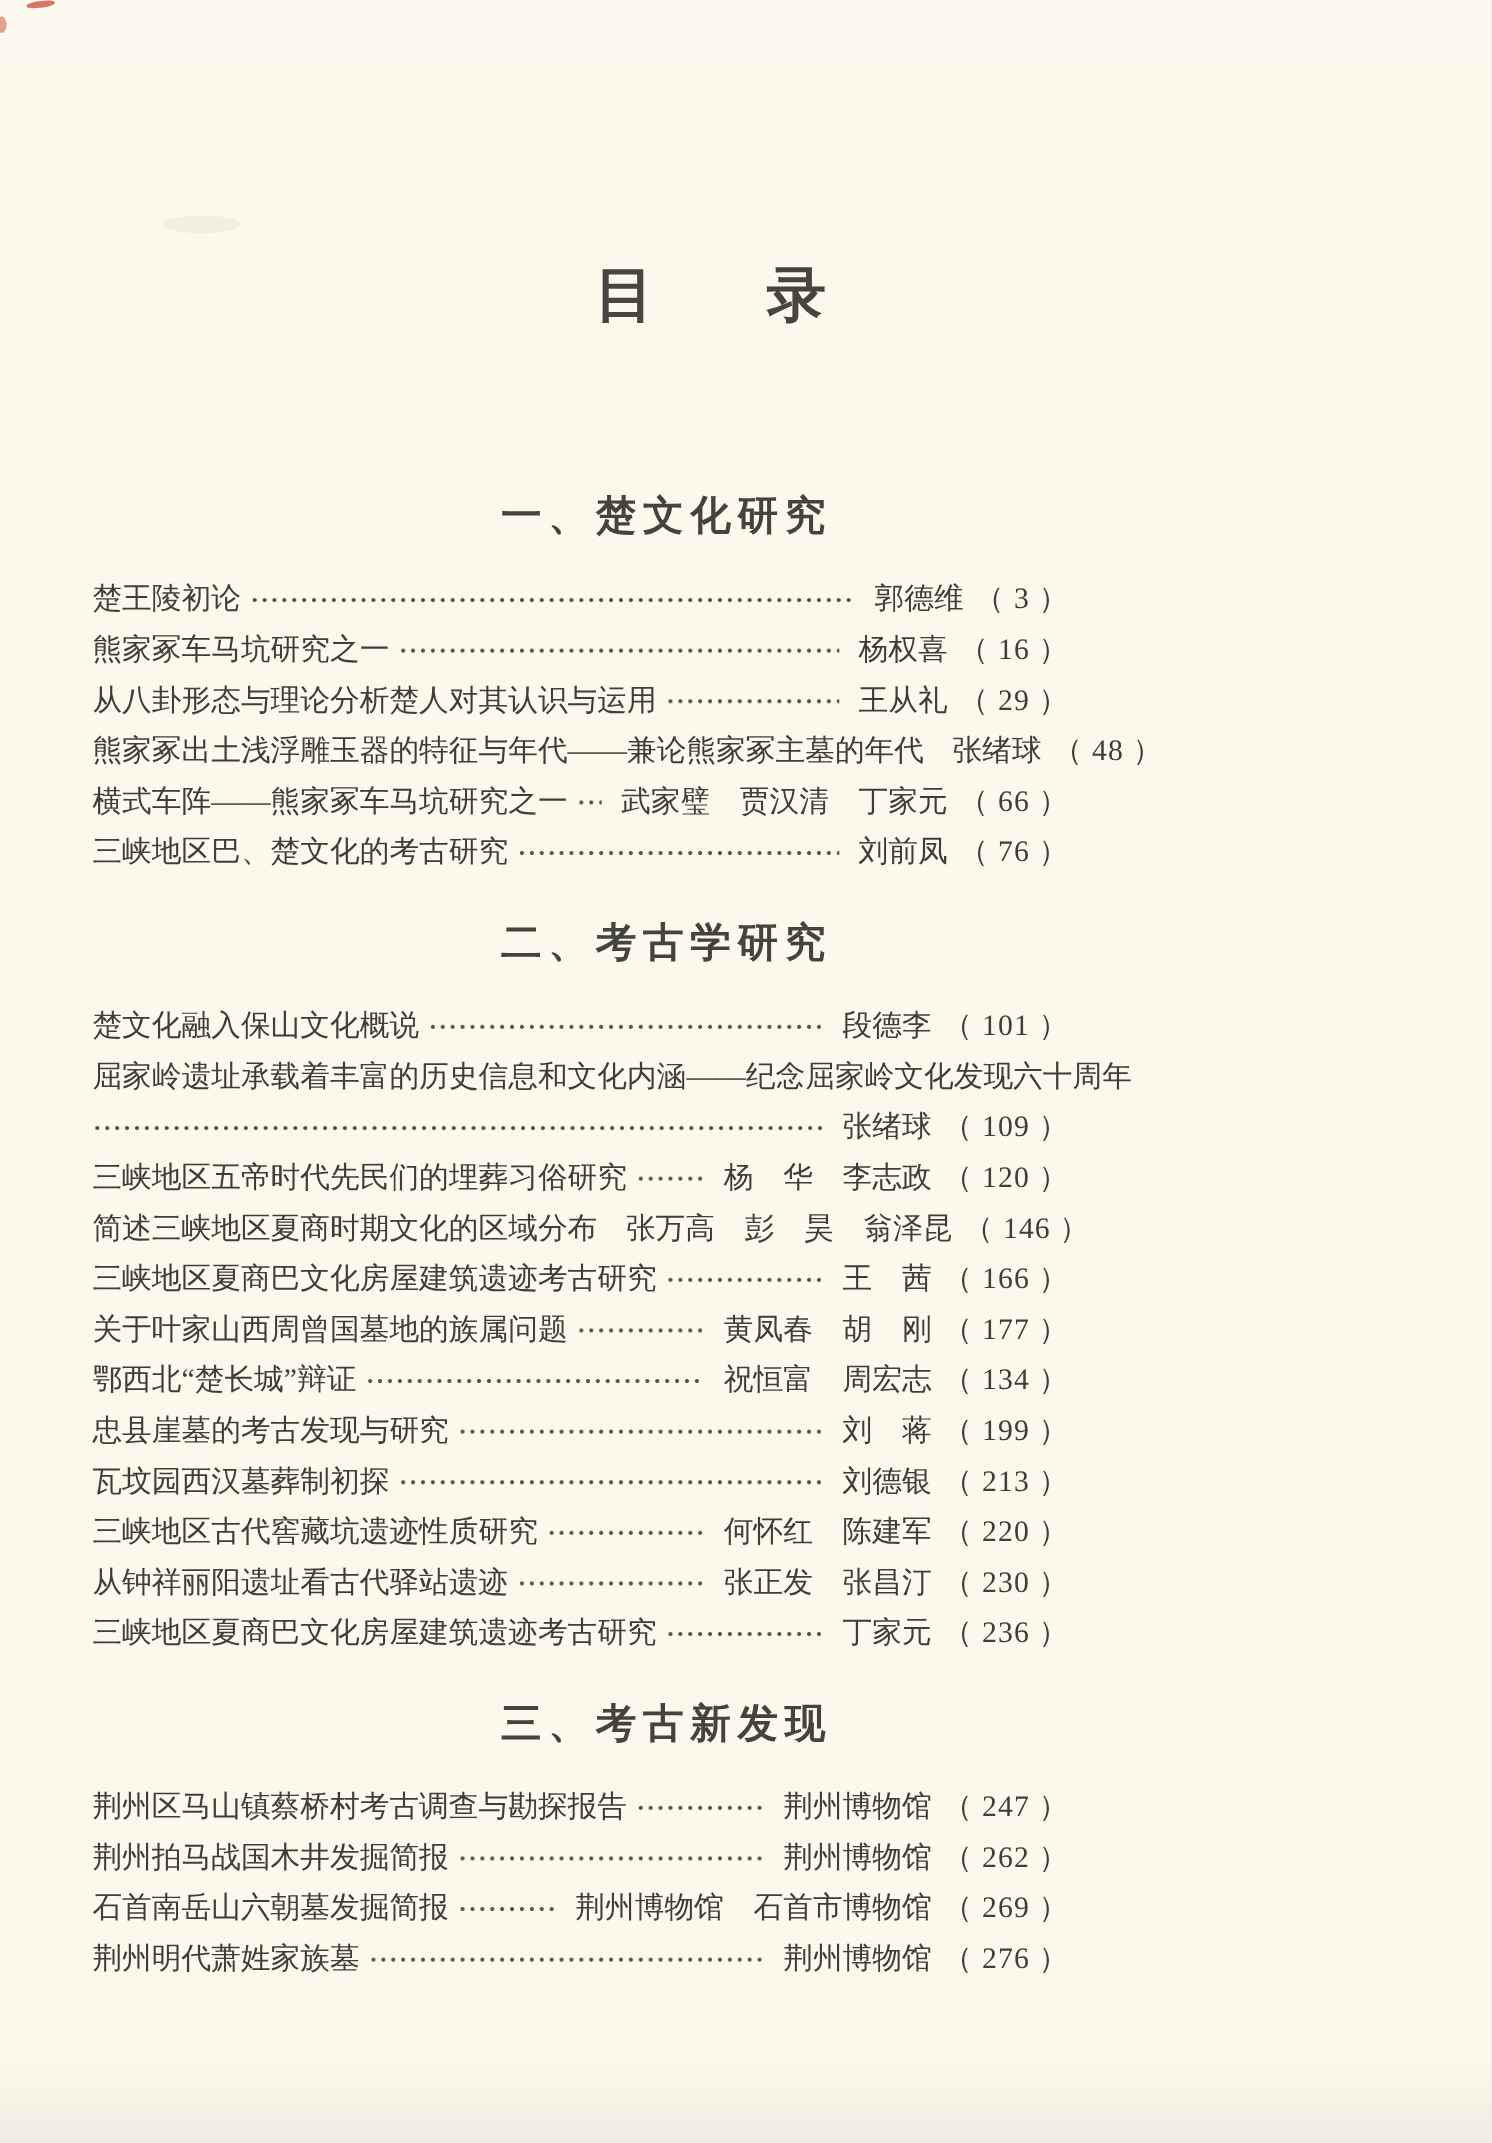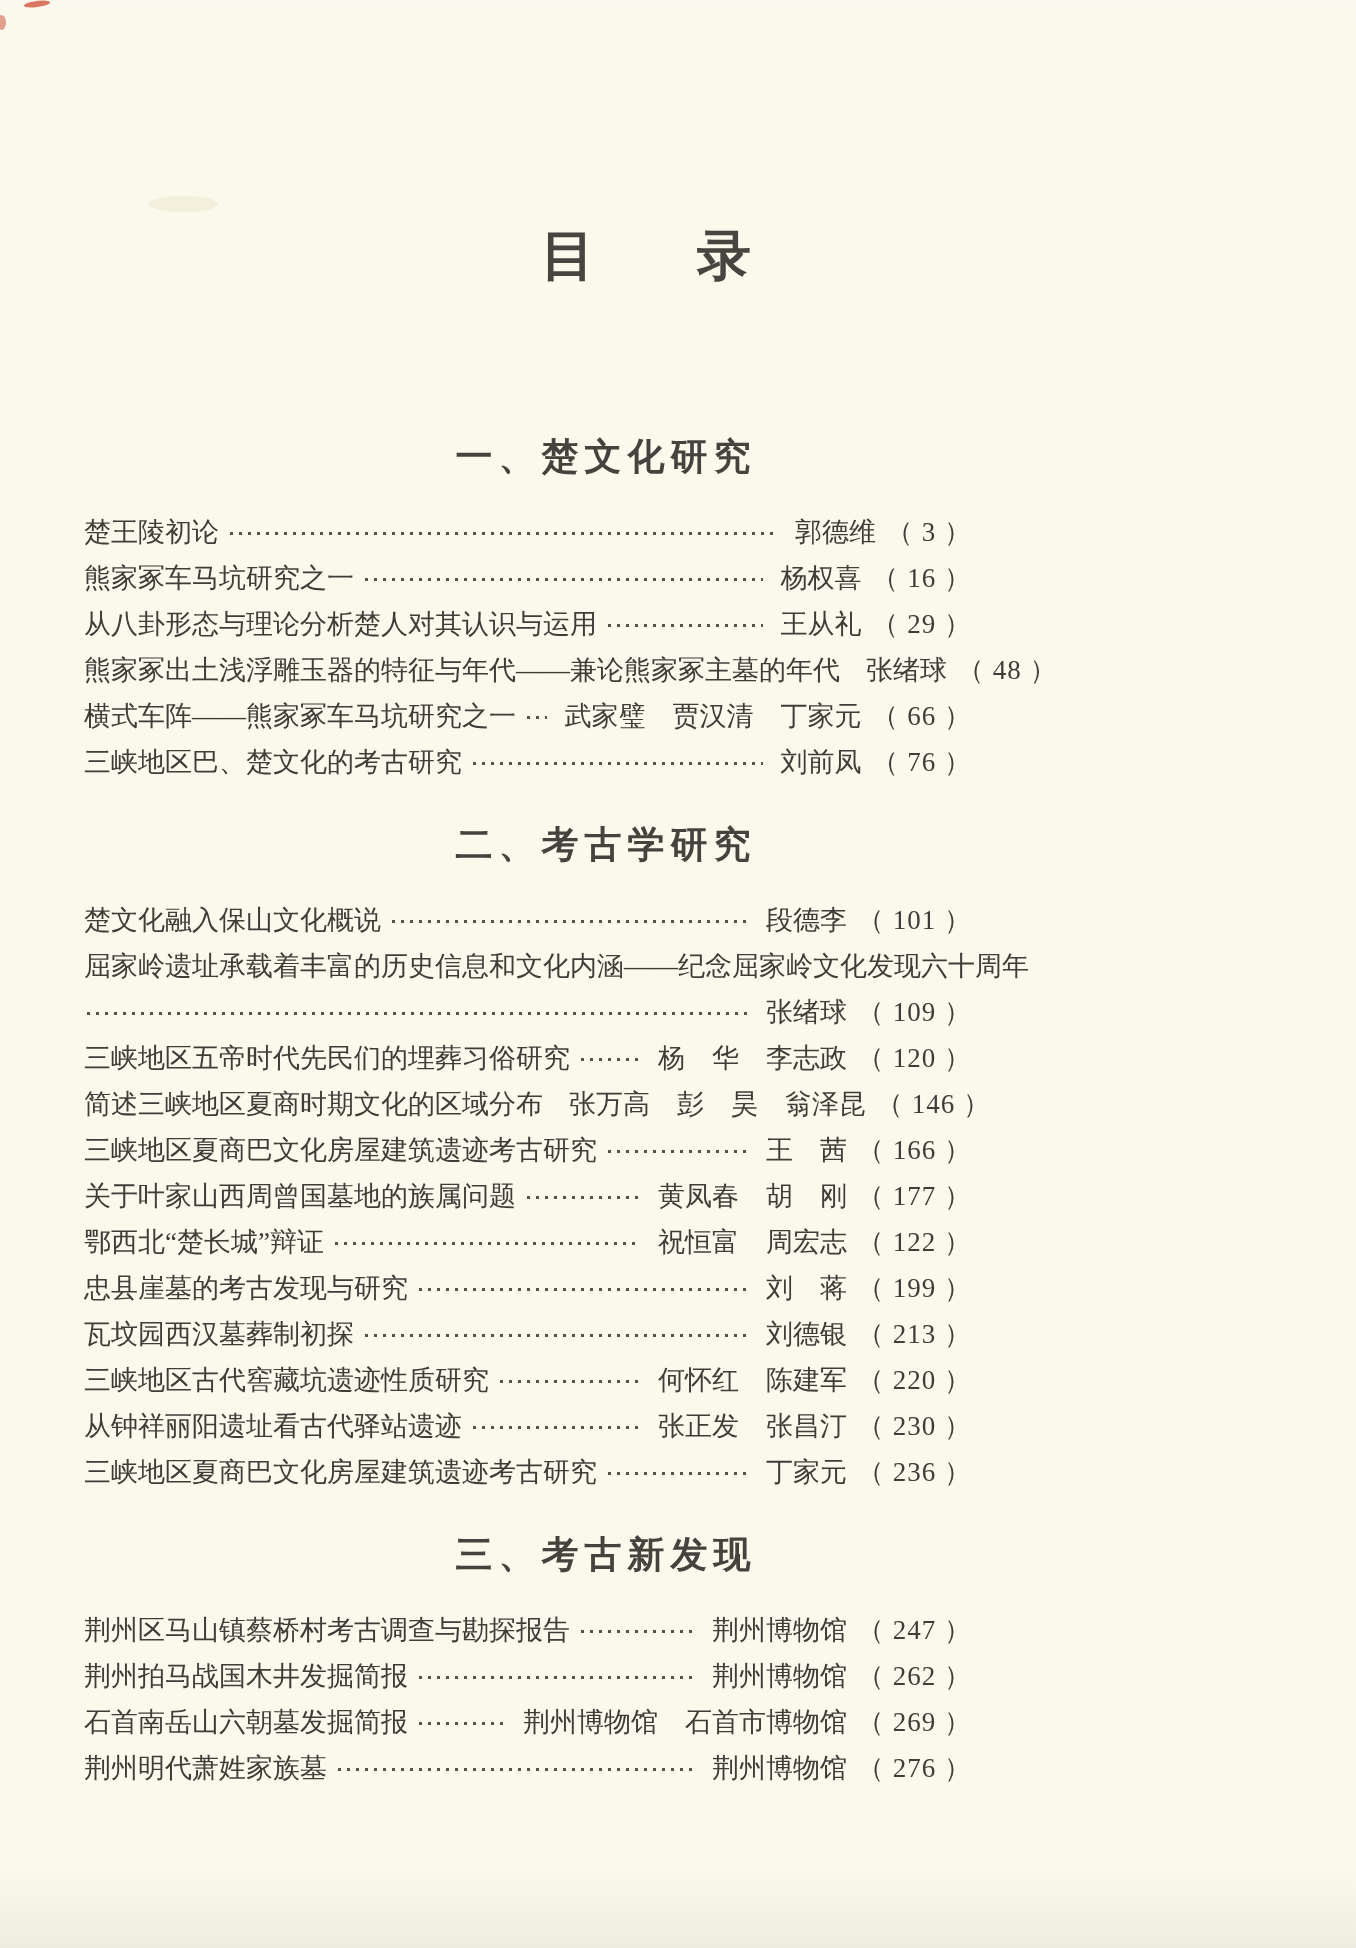--- a/index.html
+++ b/index.html
@@ -23,21 +23,21 @@
     color:var(--ink);
   }
   
   .artifact{position:absolute;background:#cf5840;}
   .artifact-1{top:1px;left:24px;width:26px;height:6px;border-radius:45%;transform:rotate(-7deg);opacity:.8;}
   .artifact-2{top:15px;left:-3px;width:9px;height:15px;border-radius:50%;opacity:.55;}
   .smudge{position:absolute;top:196px;left:148px;width:70px;height:16px;background:#f1ecd9;border-radius:50%;opacity:.8;}
 
   .content{
     position:absolute;
-    left:84px;top:0;
+    left:84px;top:12px;
     width:888px;
   }
   .doc-title{
     margin:224px 0 0;
     text-align:center;
     transform:translateX(130px);
     font-size:54px;
     font-weight:700;
     letter-spacing:24px;
     color:#474540;
@@ -182,21 +182,21 @@
     <span class="entry-title">关于叶家山西周曾国墓地的族属问题</span>
     <span class="dots"></span>
     <span class="entry-authors">黄凤春　胡　刚</span>
     <span class="entry-page">（ 177 ）</span>
   </div>
 
   <div class="toc-row">
     <span class="entry-title">鄂西北“楚长城”辩证</span>
     <span class="dots"></span>
     <span class="entry-authors">祝恒富　周宏志</span>
-    <span class="entry-page">（ 122 ）</span>
+    <span class="entry-page">（ 134 ）</span>
   </div>
 
   <div class="toc-row">
     <span class="entry-title">忠县崖墓的考古发现与研究</span>
     <span class="dots"></span>
     <span class="entry-authors">刘　蒋</span>
     <span class="entry-page">（ 199 ）</span>
   </div>
 
   <div class="toc-row">

